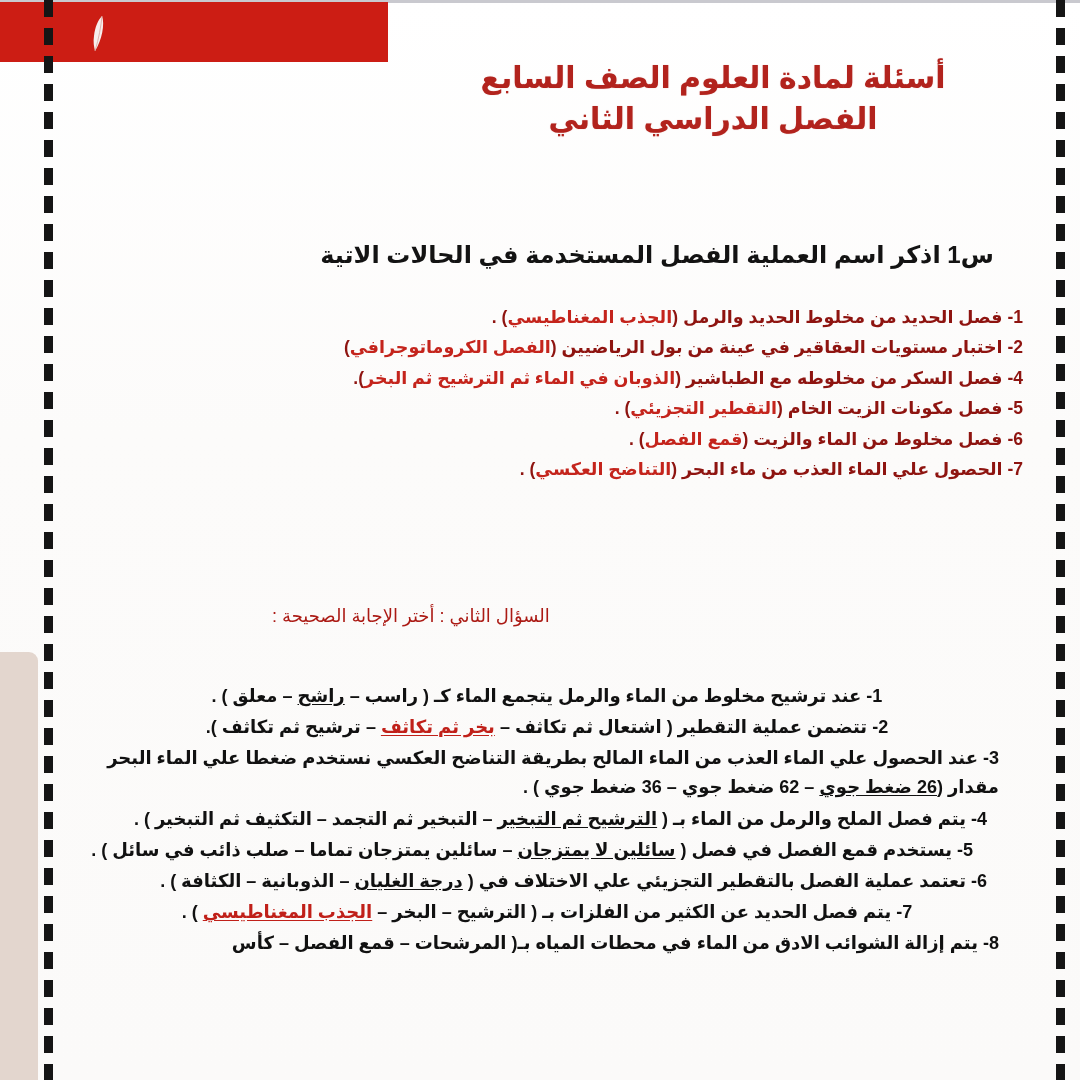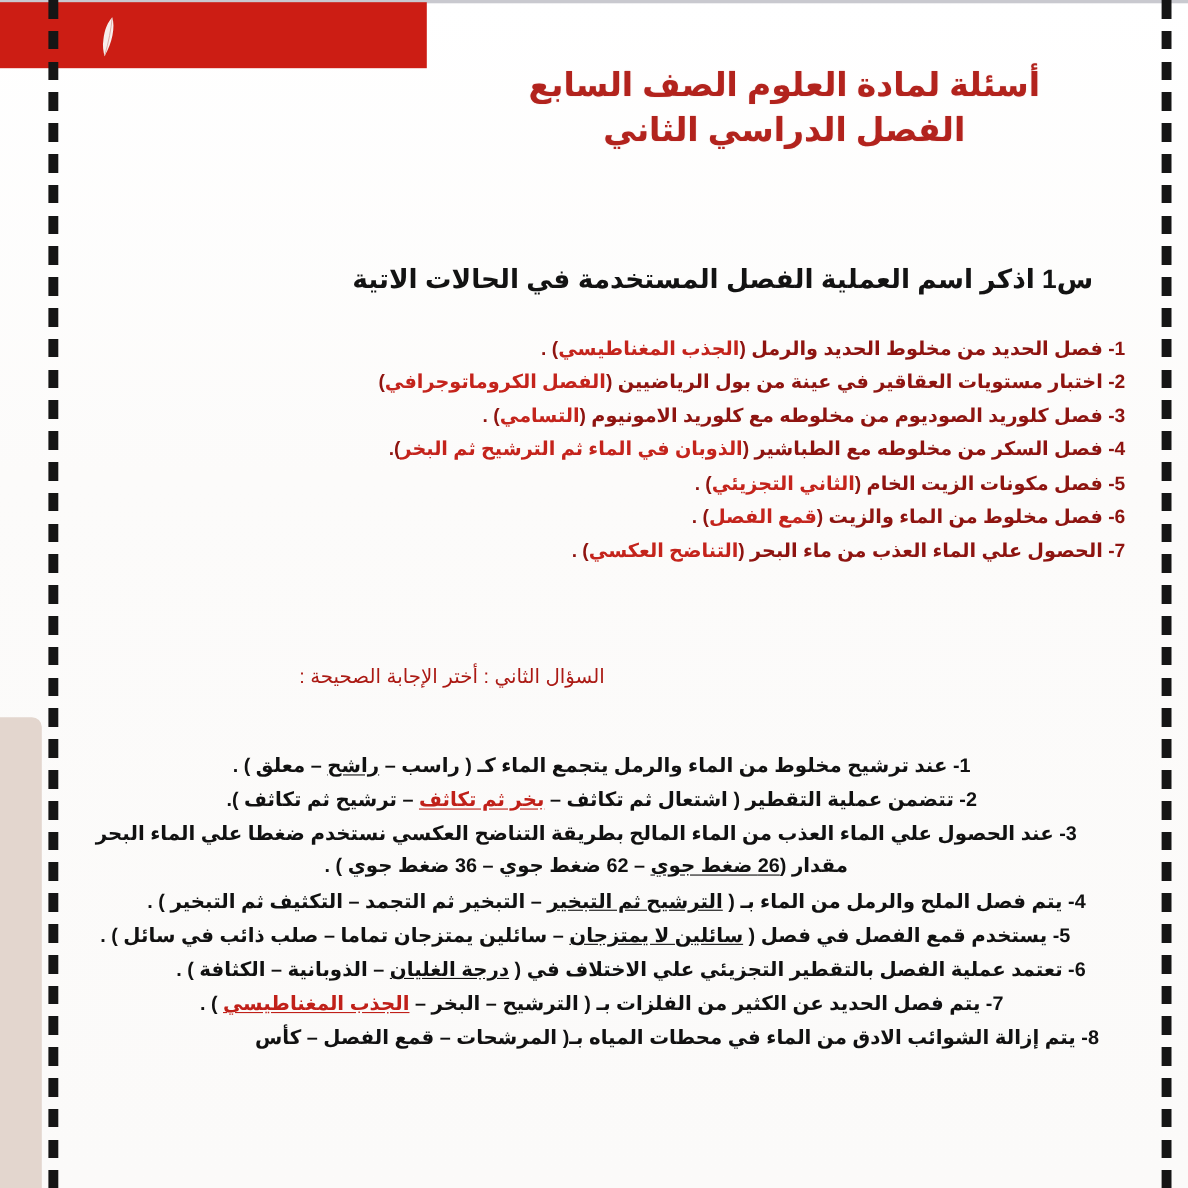--- a/index.html
+++ b/index.html
@@ -179,21 +179,21 @@
     line-height: 1.62;
     text-align: right;
     margin-bottom: 2px;
   }
   #q2-list .u      { text-decoration: underline; text-underline-offset: 2px; }
   #q2-list .u-red  { text-decoration: underline; text-underline-offset: 2px; color: #c02019; }
 
   
   #q2-list .li-1 { text-align: center; }
   #q2-list .li-2 { text-align: center; }
-  #q2-list .li-3 { text-align: center; padding-right: 28px; }
+  #q2-list .li-3 { text-align: right; padding-right: 28px; }
   #q2-list .li-4 { text-align: right; padding-right: 40px; }
   #q2-list .li-5 { text-align: right; padding-right: 54px; }
   #q2-list .li-6 { text-align: right; padding-right: 40px; }
   #q2-list .li-7 { text-align: center; }
   #q2-list .li-8 { text-align: right; padding-right: 28px; }
 </style>
 </head>
 <body>
 
 <div id="page">
@@ -226,31 +226,27 @@
 
     <ul class="list" id="q1-list">
       <li class="list-item li-1">
         <span>1-</span>
         <span>فصل الحديد من مخلوط الحديد والرمل (</span><span class="ans">الجذب المغناطيسي</span><span>) .</span>
       </li>
       <li class="list-item li-2">
         <span>2-</span>
         <span>اختبار مستويات العقاقير في عينة من بول الرياضيين (</span><span class="ans">الفصل الكروماتوجرافي</span><span>)</span>
       </li>
-      <li class="list-item li-3">
-        <span>3-</span>
-        <span>فصل كلوريد الصوديوم من مخلوطه مع كلوريد الامونيوم (</span><span class="ans">التسامي</span><span>) .</span>
-      </li>
       <li class="list-item li-4">
         <span>4-</span>
         <span>فصل السكر من مخلوطه مع الطباشير (</span><span class="ans">الذوبان في الماء ثم الترشيح  ثم البخر</span><span>).</span>
       </li>
       <li class="list-item li-5">
         <span>5-</span>
-        <span>فصل مكونات الزيت الخام (</span><span class="ans">الثاني التجزيئي</span><span>) .</span>
+        <span>فصل مكونات الزيت الخام (</span><span class="ans">التقطير التجزيئي</span><span>) .</span>
       </li>
       <li class="list-item li-6">
         <span>6-</span>
         <span>فصل مخلوط من الماء والزيت (</span><span class="ans">قمع الفصل</span><span>) .</span>
       </li>
       <li class="list-item li-7">
         <span>7-</span>
         <span>الحصول علي الماء العذب من ماء البحر (</span><span class="ans">التناضح العكسي</span><span>) .</span>
       </li>
     </ul>

